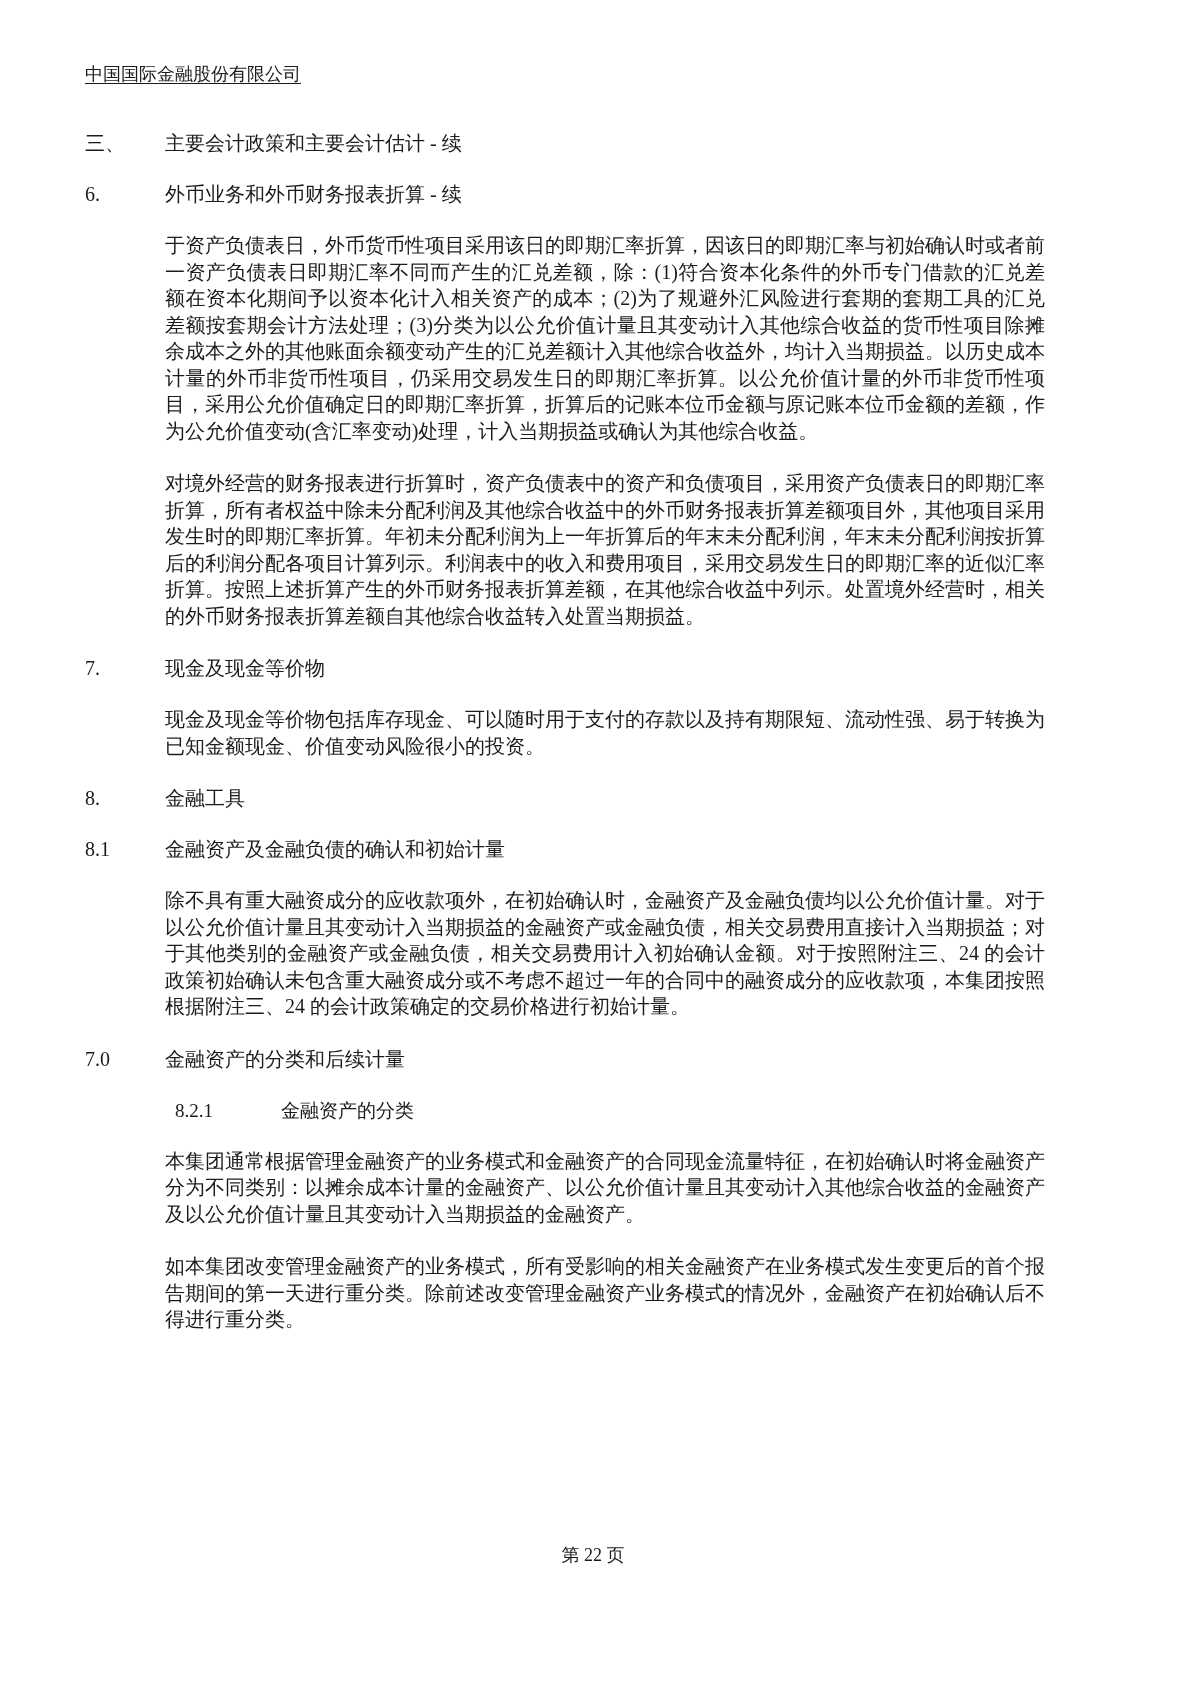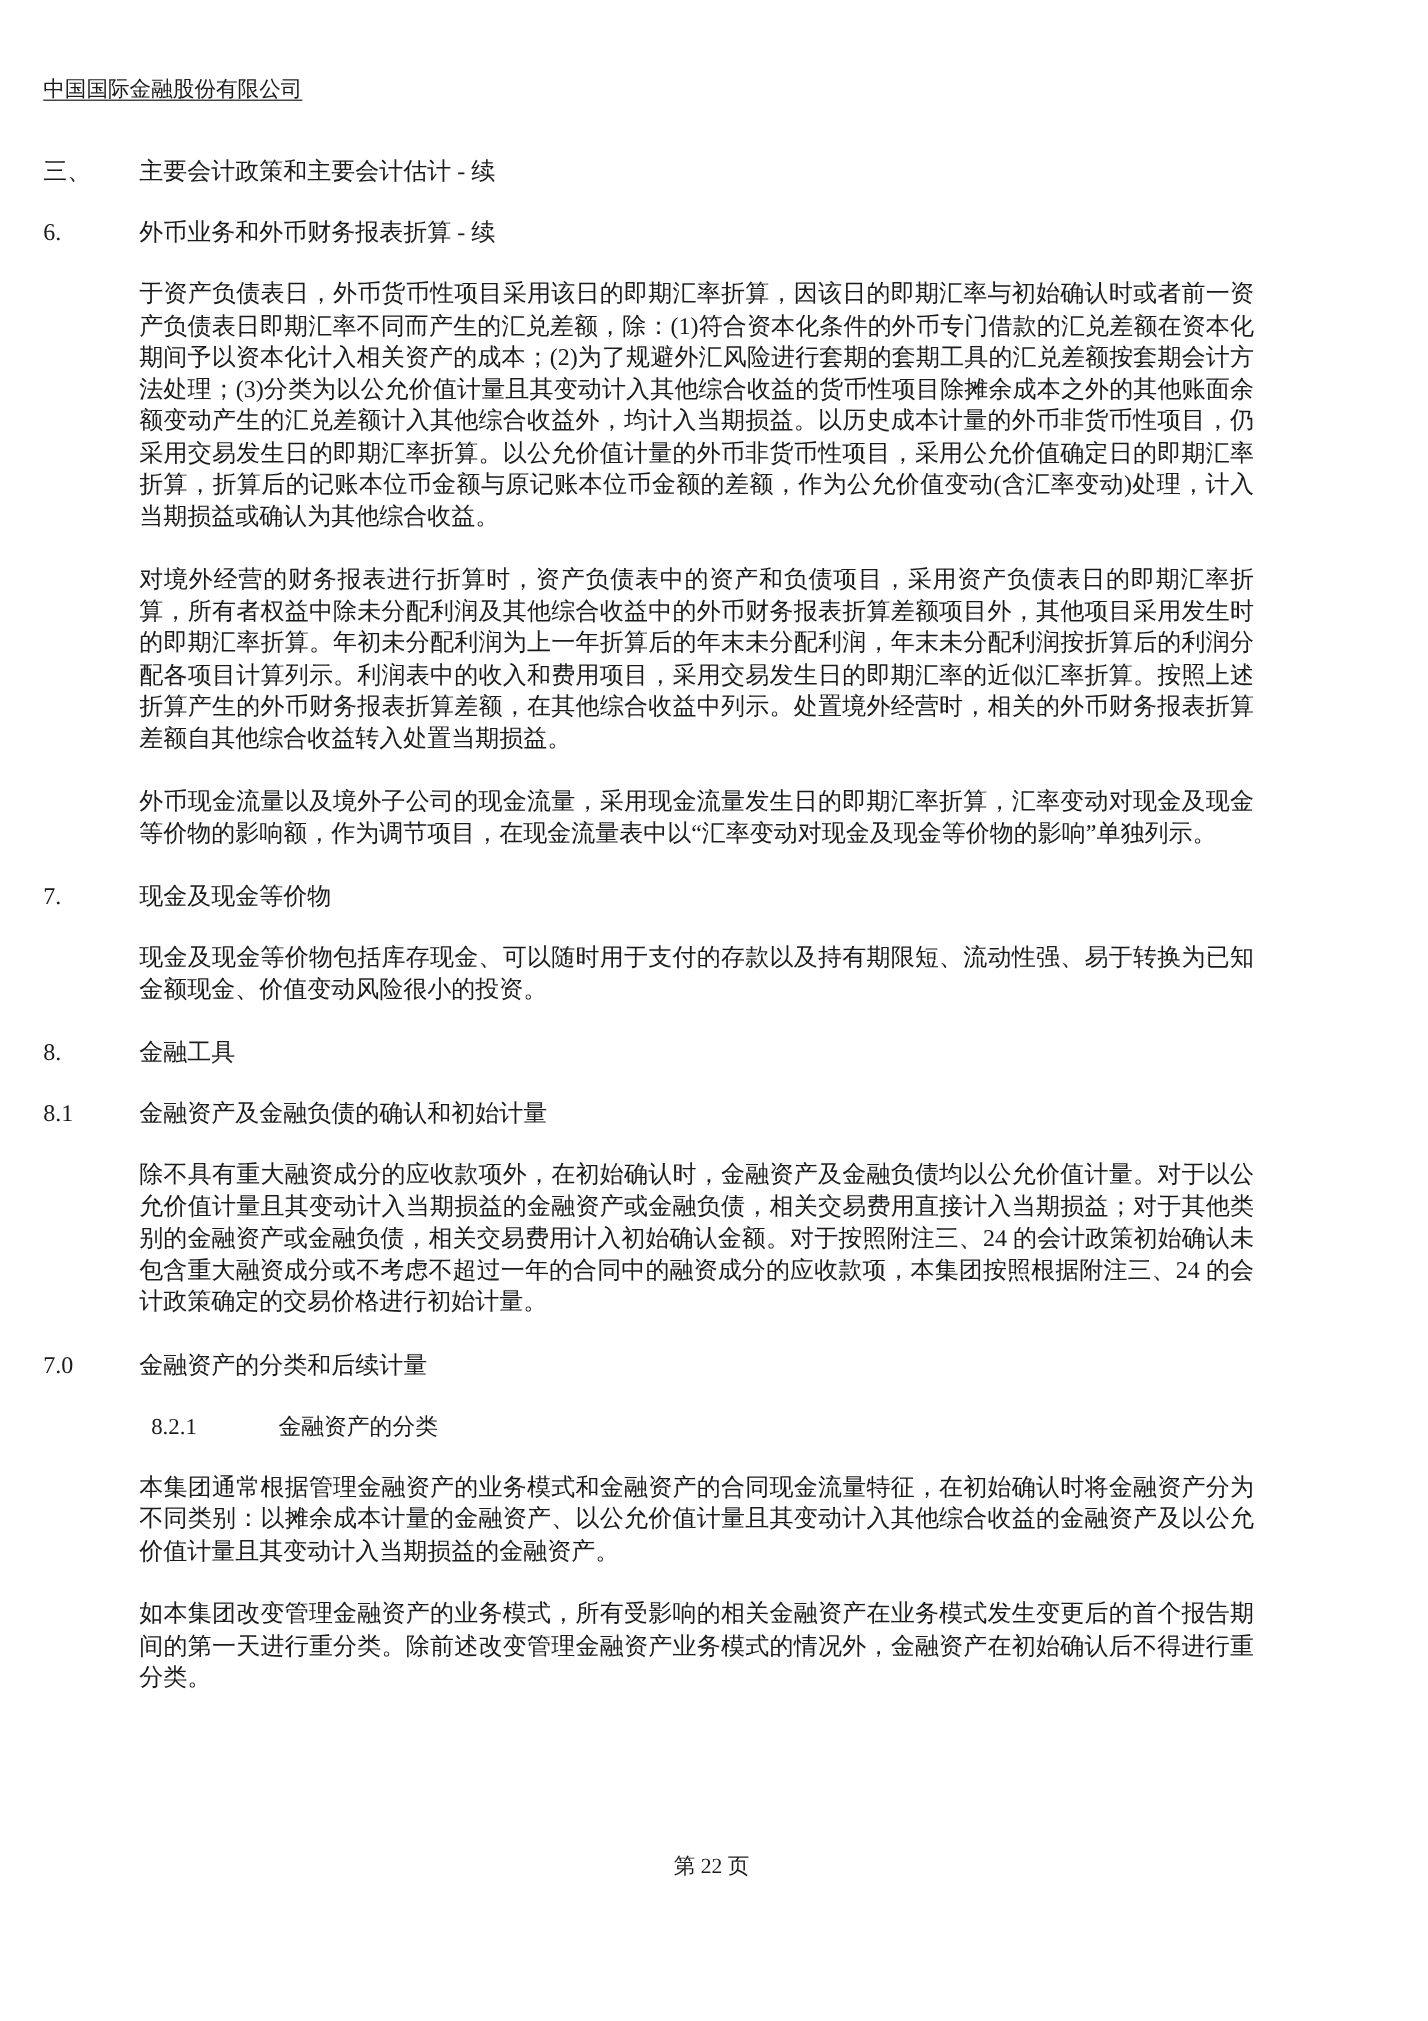--- a/index.html
+++ b/index.html
@@ -7,21 +7,21 @@
   body {
     width: 1190px;
     height: 1684px;
     font-family: "Liberation Serif", "DejaVu Serif", serif;
     color: #1b1b1b;
   }
   .page {
     position: relative;
     width: 1190px;
     height: 1684px;
-    padding: 62px 145px 0 36px;
+    padding: 62px 145px 0 85px;
     overflow: hidden;
     background: #ffffff;
   }
   .company-name {
     font-size: 18px;
     line-height: 24px;
     text-decoration: underline;
     text-underline-offset: 3px;
     margin-bottom: 44px;
   }
@@ -72,21 +72,20 @@
     <span class="title">主要会计政策和主要会计估计 - 续</span>
   </div>
 
   <div class="sec-head">
     <span class="num">6.</span>
     <span class="title">外币业务和外币财务报表折算 - 续</span>
   </div>
 
   <p class="para">于资产负债表日，外币货币性项目采用该日的即期汇率折算，因该日的即期汇率与初始确认时或者前一资产负债表日即期汇率不同而产生的汇兑差额，除：(1)符合资本化条件的外币专门借款的汇兑差额在资本化期间予以资本化计入相关资产的成本；(2)为了规避外汇风险进行套期的套期工具的汇兑差额按套期会计方法处理；(3)分类为以公允价值计量且其变动计入其他综合收益的货币性项目除摊余成本之外的其他账面余额变动产生的汇兑差额计入其他综合收益外，均计入当期损益。以历史成本计量的外币非货币性项目，仍采用交易发生日的即期汇率折算。以公允价值计量的外币非货币性项目，采用公允价值确定日的即期汇率折算，折算后的记账本位币金额与原记账本位币金额的差额，作为公允价值变动(含汇率变动)处理，计入当期损益或确认为其他综合收益。</p>
   <p class="para">对境外经营的财务报表进行折算时，资产负债表中的资产和负债项目，采用资产负债表日的即期汇率折算，所有者权益中除未分配利润及其他综合收益中的外币财务报表折算差额项目外，其他项目采用发生时的即期汇率折算。年初未分配利润为上一年折算后的年末未分配利润，年末未分配利润按折算后的利润分配各项目计算列示。利润表中的收入和费用项目，采用交易发生日的即期汇率的近似汇率折算。按照上述折算产生的外币财务报表折算差额，在其他综合收益中列示。处置境外经营时，相关的外币财务报表折算差额自其他综合收益转入处置当期损益。</p>
-  <p class="para">外币现金流量以及境外子公司的现金流量，采用现金流量发生日的即期汇率折算，汇率变动对现金及现金等价物的影响额，作为调节项目，在现金流量表中以“汇率变动对现金及现金等价物的影响”单独列示。</p>
 
   <div class="sec-head">
     <span class="num">7.</span>
     <span class="title">现金及现金等价物</span>
   </div>
 
   <p class="para">现金及现金等价物包括库存现金、可以随时用于支付的存款以及持有期限短、流动性强、易于转换为已知金额现金、价值变动风险很小的投资。</p>
 
   <div class="sec-head">
     <span class="num">8.</span>

